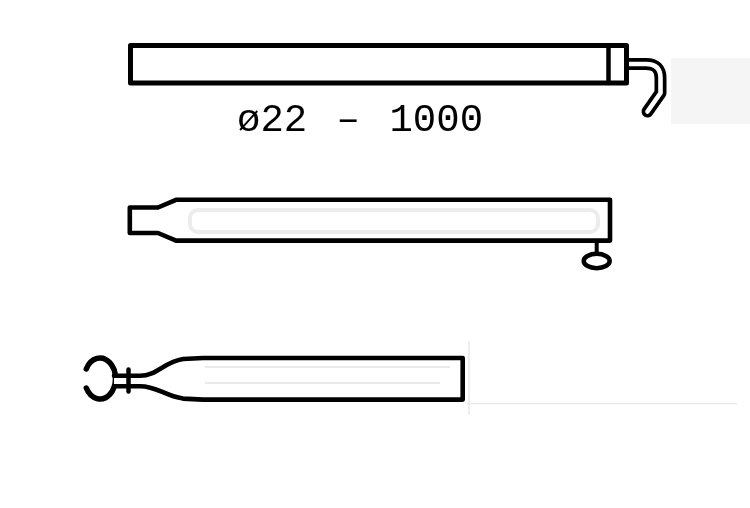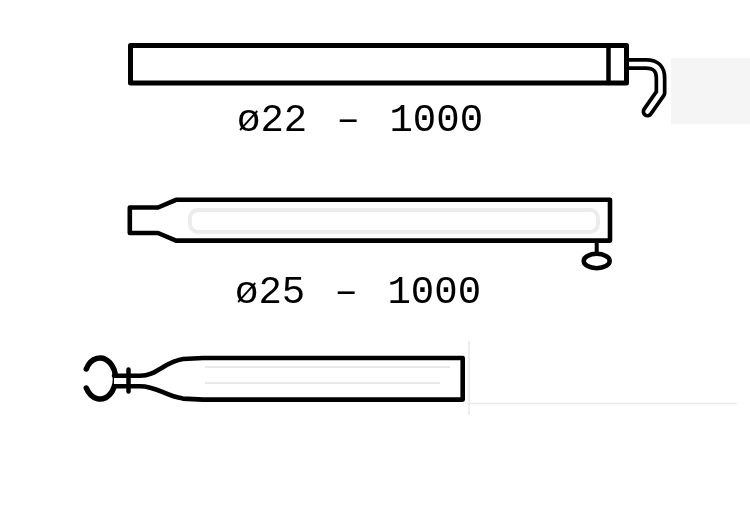--- a/index.html
+++ b/index.html
@@ -47,16 +47,15 @@
       <path class="ln" d="M 86.3,368.9 A 15.5 20.5 0 1 1 86.3,388.1" stroke-width="5.5"></path>
       <path class="ln fill-w" stroke-width="4.6" d="M 114,375.7 L 140,375.7 C 157,375.7 164,362 183,359 L 203,358 L 462.7,358 L 462.7,399.6 L 203,399.6 L 183,398.6 C 164,395.6 157,386.2 140,386.2 L 114,386.2"></path>
       <line class="faint" x1="205" y1="367" x2="450" y2="367" stroke-width="2"></line>
       <line class="faint" x1="205" y1="383" x2="440" y2="383" stroke-width="2"></line>
       <line class="ln" x1="128.5" y1="369.5" x2="128.5" y2="391.5" stroke-width="4.5"></line>
     </g>
   </svg>
 
   <div class="dim" style="left:237px;top:101.5px">ø22 – 1000</div>
 
-  <div class="dim" style="left:235px;top:273.5px">ø25 – 1000</div>
 
 
 </div>
 
 </body></html>

